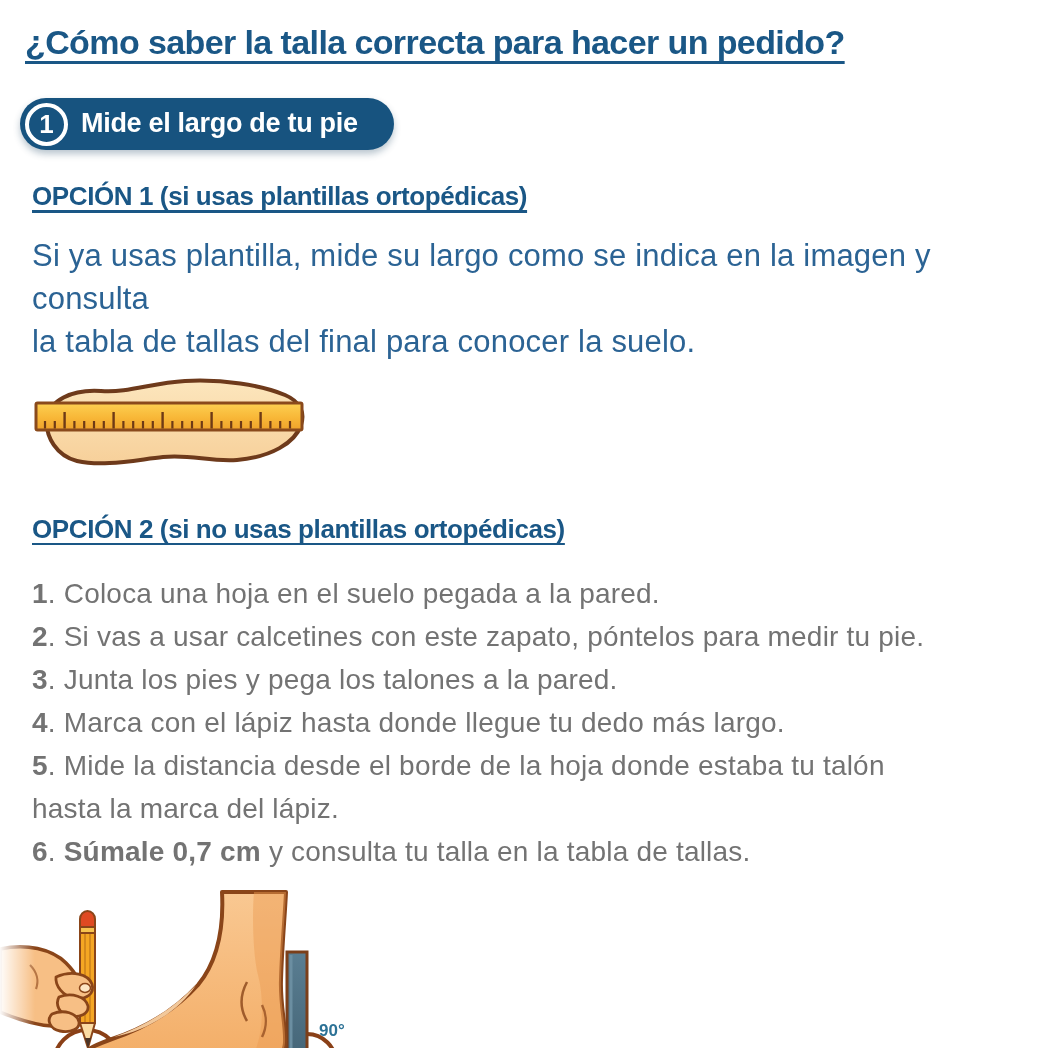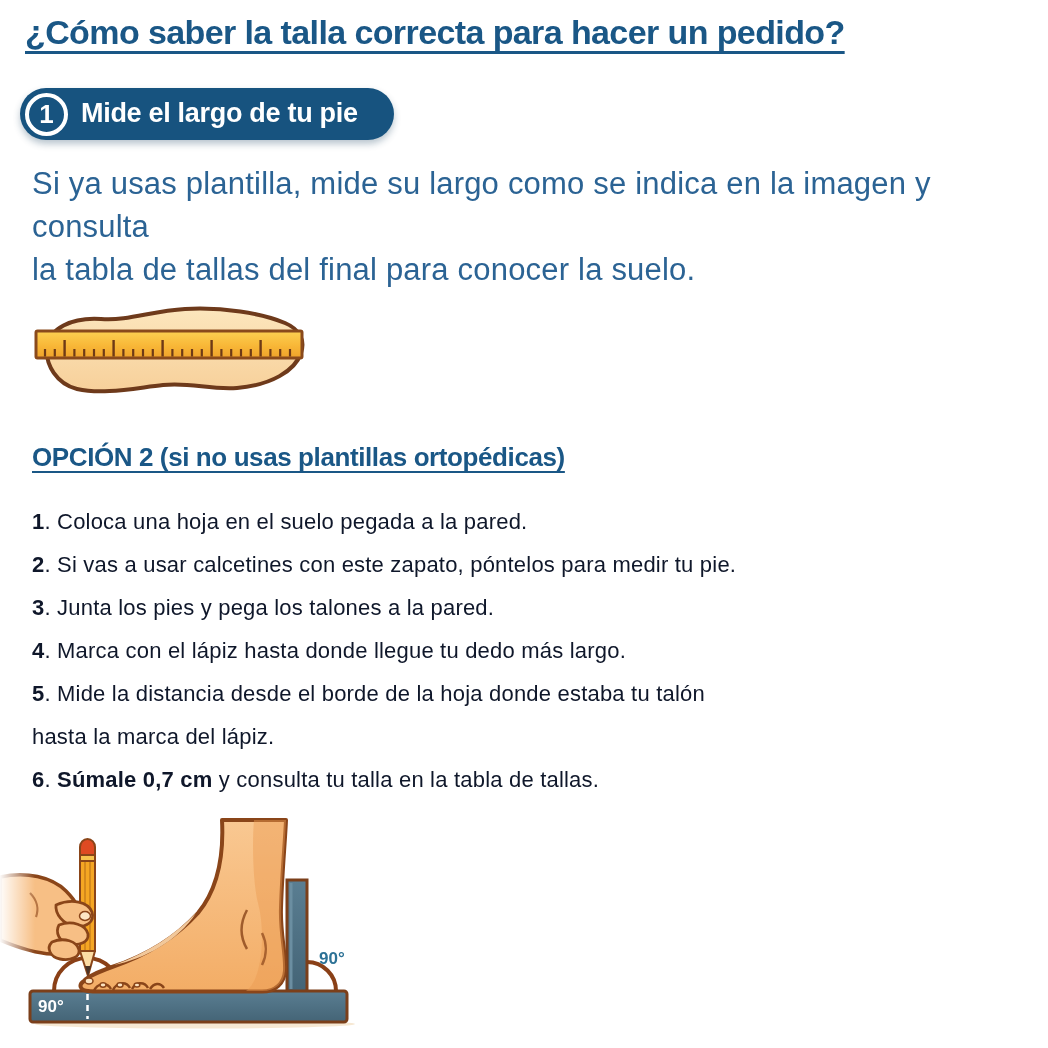--- a/index.html
+++ b/index.html
@@ -10,21 +10,21 @@
     overflow: hidden;
     background: #ffffff;
     font-family: "Liberation Sans", "DejaVu Sans", sans-serif;
   }
   .container {
     padding: 8px 26px 0 30px;
   }
 
   
   .page-title {
-    margin: 2px 0 0 -5px;
+    margin: 12px 0 0 -5px;
     font-size: 34px;
     line-height: 44px;
     font-weight: bold;
     letter-spacing: -0.6px;
     color: #1a5786;
     white-space: nowrap;
     text-decoration: underline;
     text-decoration-thickness: 3px;
     text-underline-offset: 7px;
   }
@@ -82,24 +82,24 @@
     margin: 22px 0 0 2px;
     font-size: 31px;
     line-height: 43px;
     letter-spacing: 0.2px;
     color: #2b6394;
   }
 
   .steps-list {
     margin: 27px 0 0 2px;
     padding: 0;
-    font-size: 22px;
+    font-size: 28px;
     line-height: 43px;
     letter-spacing: 0.2px;
-    color: #0f172a;
+    color: #737373;
   }
   .step-line { margin: 0; }
   .num { font-weight: bold; }
   .boldpart { font-weight: bold; }
 
   .insole-figure {
     display: block;
     margin: 12px 0 0 3px;
   }
   .foot-figure {
@@ -118,20 +118,21 @@
 
   <h1 class="page-title">¿Cómo saber la talla correcta para hacer un pedido?</h1>
 
   <div class="step-pill">
     <div class="step-circle">
       <span>1</span>
     </div>
     <span class="step-label">Mide el largo de tu pie</span>
   </div>
 
+  <h2 class="option-heading">OPCIÓN 1 (si usas plantillas ortopédicas)</h2>
 
   <p class="lead-paragraph"><span>Si ya usas plantilla, mide su largo como se indica en la imagen y consulta</span><br><span>la tabla de tallas del final para conocer la suelo.</span></p>
 
   
   <svg class="insole-figure" width="276" height="96" viewBox="0 0 276 96" xmlns="http://www.w3.org/2000/svg">
     <defs>
       <linearGradient id="gIns" x1="0" y1="0" x2="0" y2="1">
         <stop offset="0" stop-color="#fce6bd"></stop>
         <stop offset="1" stop-color="#f7d09a"></stop>
       </linearGradient>

